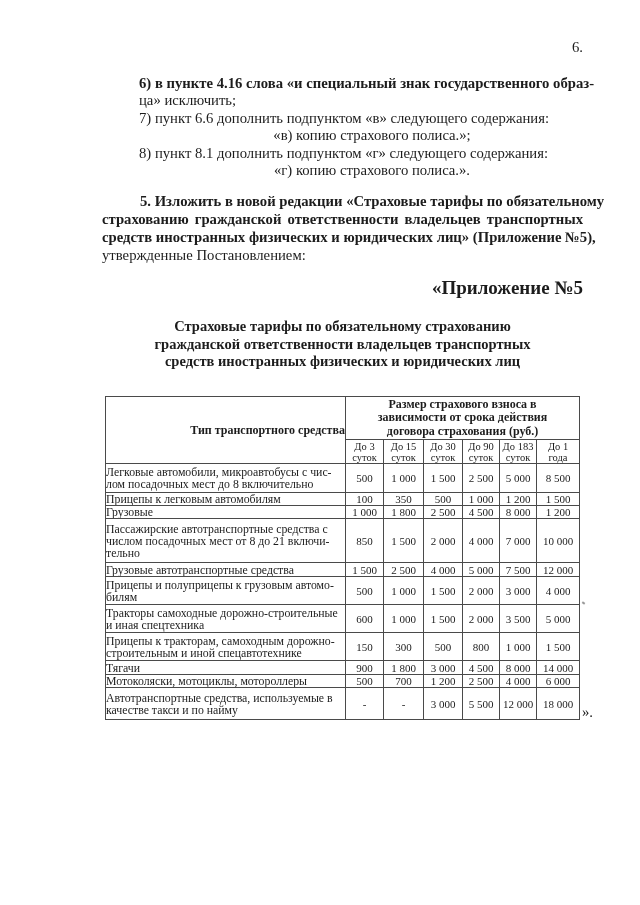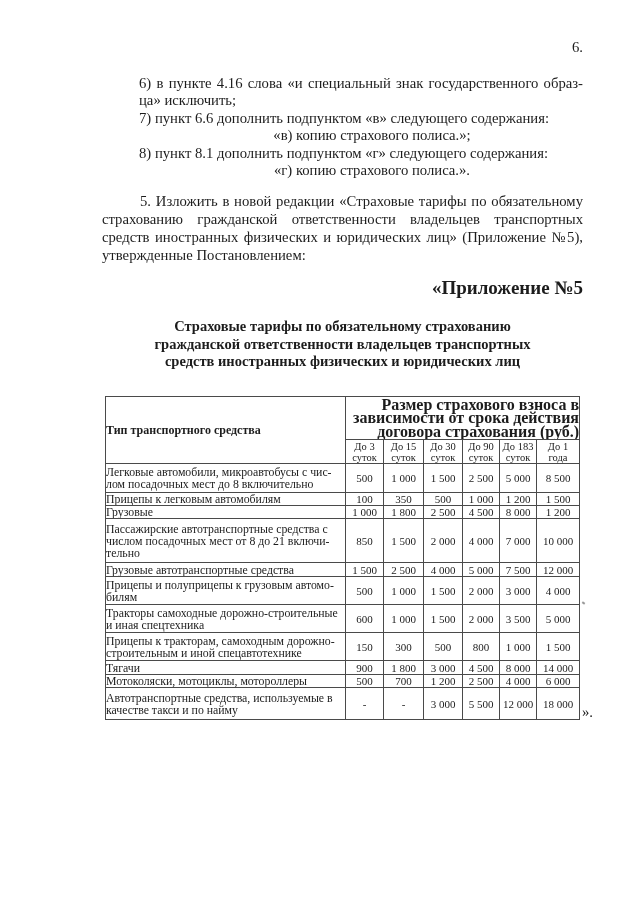--- a/index.html
+++ b/index.html
@@ -5,36 +5,36 @@
   html, body { margin: 0; padding: 0; }
   body {
     width: 640px; height: 905px; position: relative; overflow: hidden;
     background: #ffffff; color: #1c1c1c;
     font-family: "Liberation Serif", "DejaVu Serif", serif;
   }
   .pagenum { position: absolute; right: 57px; top: 38px; font-size: 14.7px; line-height: 18px; }
 
   .amend { position: absolute; left: 139px; top: 75px; width: 444px; font-size: 14.7px; line-height: 17.4px; }
   .line { display: block; white-space: nowrap; }
-  .just { text-align: justify; text-align-last: justify; }
+  .just { text-align: justify; text-align-last: justify; font-weight: bold; }
   .sub { padding-left: 22px; text-align: center; }
 
   .para5 { position: absolute; left: 102px; top: 192px; width: 481px; font-size: 14.7px; line-height: 18px; }
   .para5 .first { padding-left: 38px; }
 
   .appx { position: absolute; right: 57px; top: 279px; font-weight: bold; font-size: 19px; line-height: 18px; white-space: nowrap; }
 
   .title { position: absolute; left: 102px; top: 318px; width: 481px; text-align: center;
            font-weight: bold; font-size: 14.5px; line-height: 17.5px; }
 
   table.tariffs { position: absolute; left: 105px; top: 396px; width: 474px;
                   border-collapse: collapse; table-layout: fixed; }
   table.tariffs th, table.tariffs td { border: 1px solid #4a4a4a; padding: 0; overflow: hidden; }
-  th.h-type { font-size: 12px; font-weight: bold; text-align: left; vertical-align: middle; }
-  th.h-prem { font-size: 16px; font-weight: bold; line-height: 13.5px; text-align: right;
+  th.h-type { font-size: 12px; font-weight: bold; text-align: right; vertical-align: middle; }
+  th.h-prem { font-size: 12px; font-weight: bold; line-height: 13.5px; text-align: center;
               vertical-align: middle; white-space: pre; }
   th.h-per { font-size: 10.5px; font-weight: normal; line-height: 11px; text-align: center;
              vertical-align: middle; white-space: pre; }
   td.type { font-size: 11.8px; line-height: 12px; white-space: pre; text-align: left;
             vertical-align: middle; padding-left: 2px; }
   td.val { font-size: 11px; line-height: 12px; white-space: nowrap; text-align: center; vertical-align: middle; }
 
   tr.hr1 { height: 43px; } tr.hr2 { height: 24px; }
   tr.r0 { height: 29px; } tr.r1 { height: 13px; } tr.r2 { height: 12px; } tr.r3 { height: 44px; }
   tr.r4 { height: 14px; } tr.r5 { height: 28px; } tr.r6 { height: 28px; } tr.r7 { height: 28px; }

